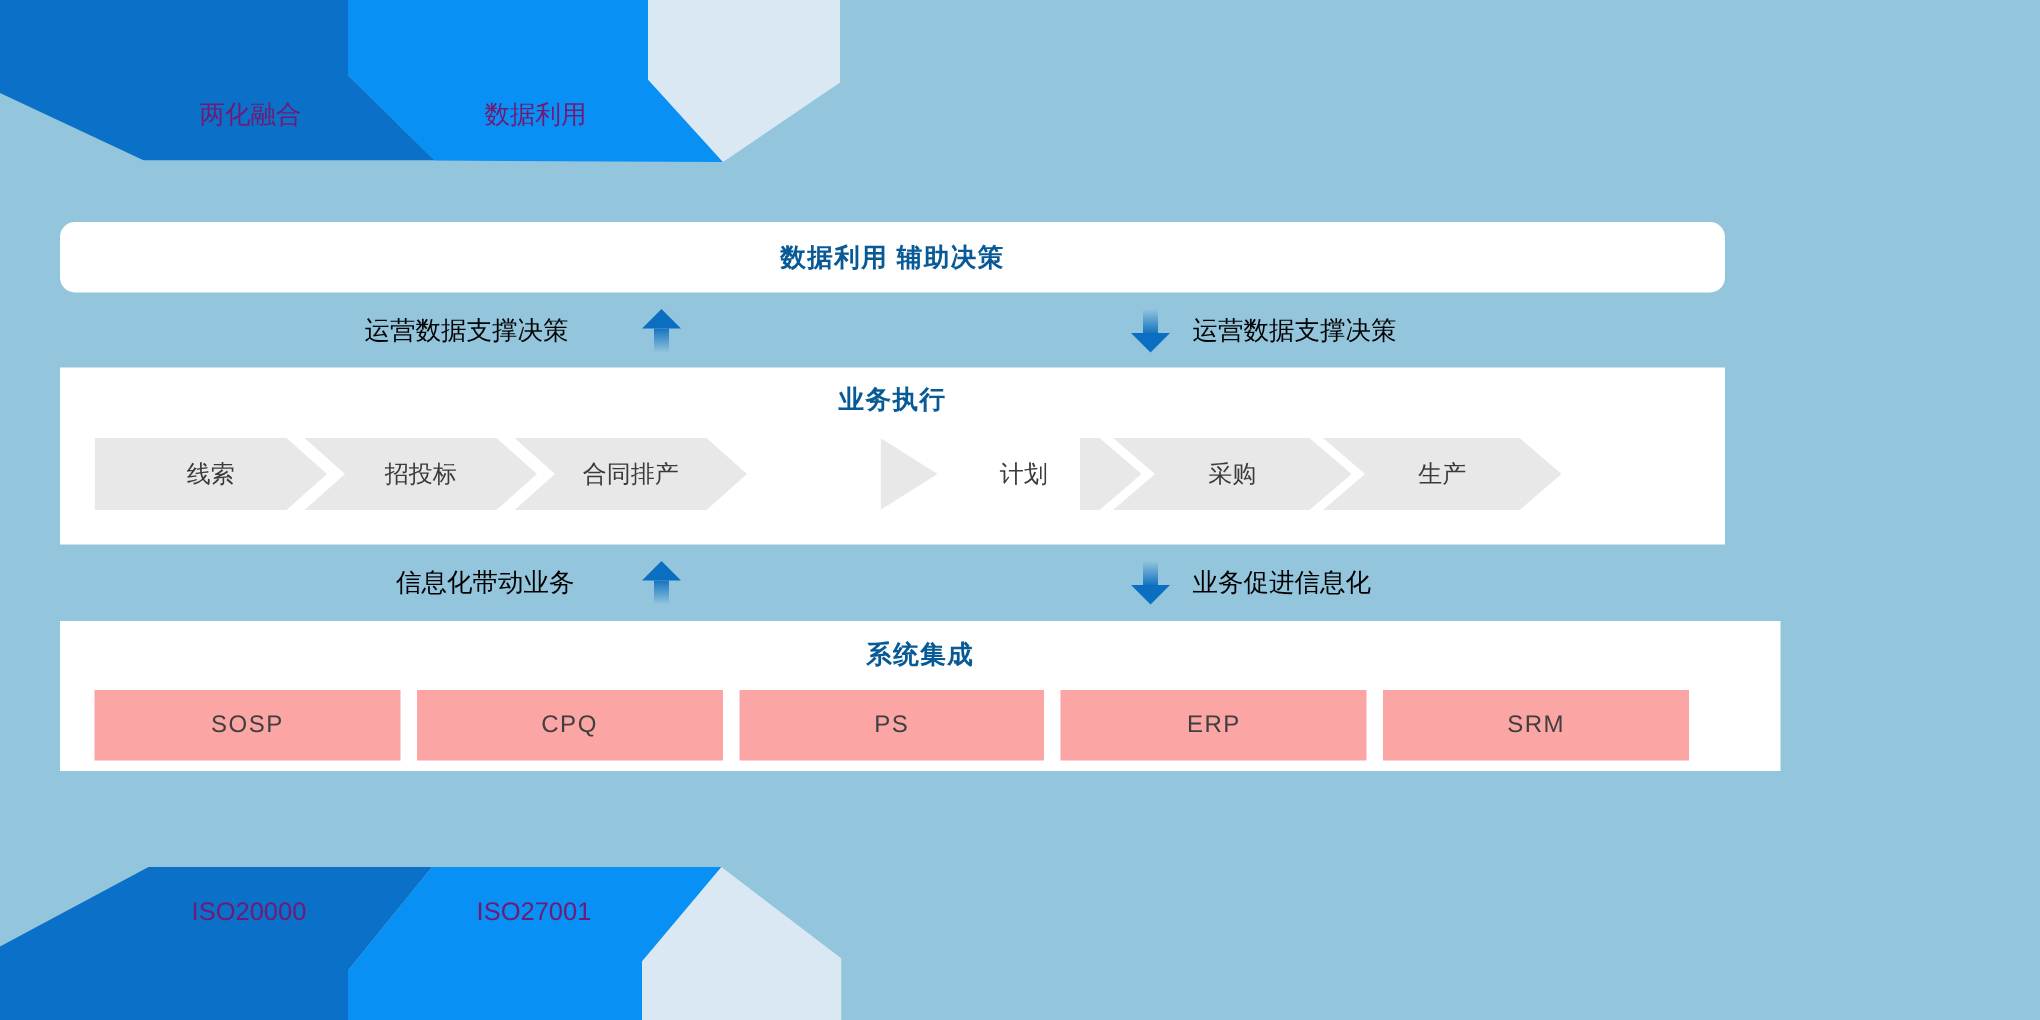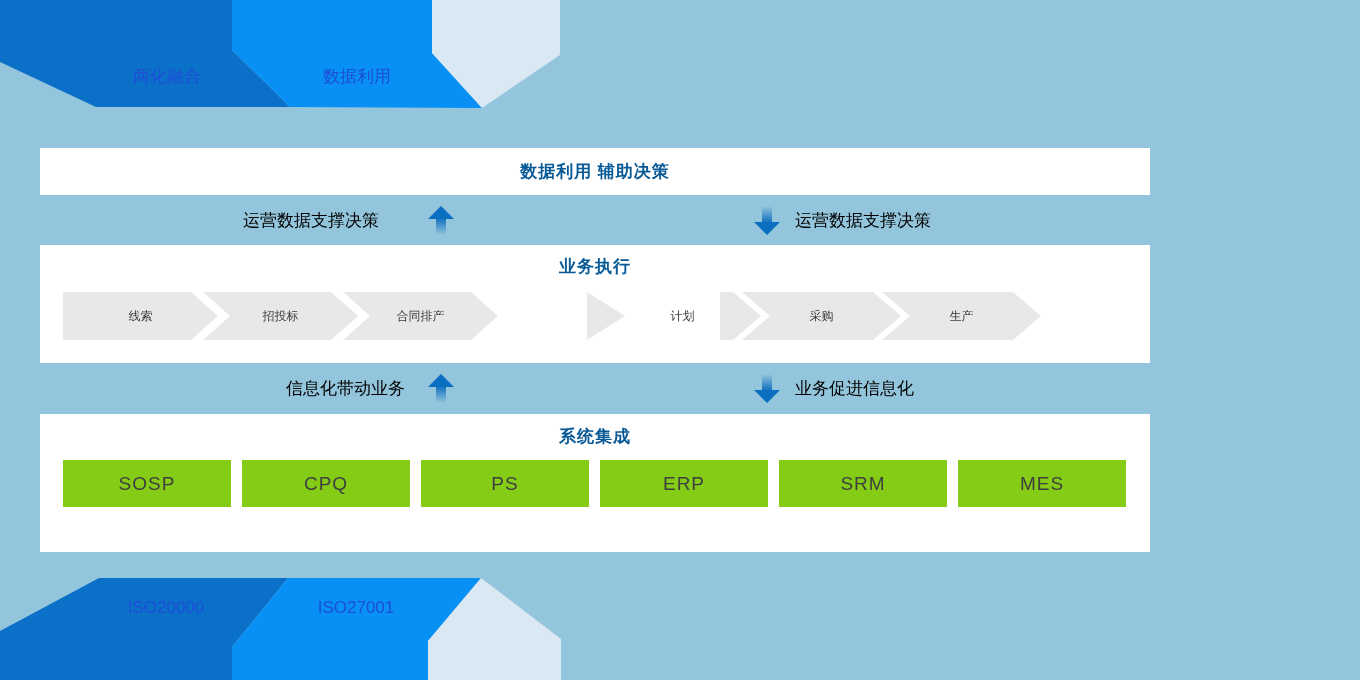--- a/index.html
+++ b/index.html
@@ -23,28 +23,28 @@
   #td-dark   { clip-path: polygon(0 0, 232px 0, 232px 50px, 290px 107px, 96px 107px, 0 62px); }
   #td-bright { clip-path: polygon(232px 0, 432px 0, 432px 53px, 482px 108px, 290px 107px, 232px 50px); }
   #td-light  { clip-path: polygon(432px 0, 560px 0, 560px 55px, 482px 108px, 432px 53px); }
 
   #bd-dark   { clip-path: polygon(0 108px, 0 59px, 99px 6px, 288px 6px, 232px 75px, 232px 108px); }
   #bd-bright { clip-path: polygon(288px 6px, 481px 6px, 428px 69px, 428px 108px, 232px 108px, 232px 75px); }
   #bd-light  { clip-path: polygon(481px 6px, 561px 67px, 561px 108px, 428px 108px, 428px 69px); }
 
   .banner-label {
     position:absolute; width:120px; text-align:center;
-    color:#1d4ed8; font-size:17px; line-height:22px;
+    color:#701a75; font-size:17px; line-height:22px;
   }
 
   
   .band { position:absolute; left:40px; width:1110px; background:#ffffff; }
-  #band-decision { top:148px; height:47px; display:flex; align-items:center; justify-content:center; }
+  #band-decision { top:148px; height:47px; display:flex; align-items:center; justify-content:center;border-radius:10px; }
   #band-execution { top:245px; height:118px; }
-  #band-integration { top:414px; height:138px; }
+  #band-integration { top:414px; height:100px;padding-left:37px; }
   .layer-title {
     font-weight:bold; font-size:17px; color:#085a97; letter-spacing:1px;
   }
   .band-title-abs { position:absolute; left:0; top:10px; width:100%; text-align:center; }
 
   
   .flow-text {
     position:absolute; height:50px; display:flex; align-items:center;
     font-size:17px; color:#000000;
   }
@@ -67,41 +67,41 @@
   .arr .head-down {
     width:0; height:0; margin:0 auto;
     border-left:13px solid transparent; border-right:13px solid transparent;
     border-top:13px solid #0b6ec1;
   }
 
   
   .chev {
     position:absolute; top:292px; height:48px; background:#e8e8e8;
     display:flex; align-items:center; justify-content:center;
-    font-size:12px; color:#3a3a3a;
+    font-size:16px; color:#3a3a3a;
   }
   #chev-1 { left:63px;  width:155px; clip-path: polygon(0 0, 128px 0, 155px 24px, 128px 48px, 0 48px); }
   #chev-2 { left:203px; width:155px; clip-path: polygon(0 0, 128px 0, 155px 24px, 128px 48px, 0 48px, 27px 24px); }
   #chev-3 { left:343px; width:155px; clip-path: polygon(0 0, 128px 0, 155px 24px, 128px 48px, 0 48px, 27px 24px); }
   #chev-tri { left:587px; width:38px; clip-path: polygon(0 0, 38px 24px, 0 48px); }
   #chev-plan { left:645px; width:75px; background:transparent; }
   #chev-sliver { left:720px; width:41px; clip-path: polygon(0 0, 13px 0, 41px 24px, 13px 48px, 0 48px); }
   #chev-4 { left:742px;  width:159px; clip-path: polygon(0 0, 131px 0, 159px 24px, 131px 48px, 0 48px, 28px 24px); font-family: Liberation Serif, serif; }
   #chev-5 { left:882px;  width:159px; clip-path: polygon(0 0, 131px 0, 159px 24px, 131px 48px, 0 48px, 28px 24px); }
   #chev-6 { left:1022px; width:103px; clip-path: polygon(0 0, 103px 0, 103px 48px, 0 48px, 28px 24px); }
 
   
   #sys-row {
     position:absolute; left:63px; top:460px; width:1063px; height:47px;
     display:flex; gap:11px;
   }
   .sysbox {
-    flex:1; background:#84cc16;
+    flex:1; background:#fca5a5;
     display:flex; align-items:center; justify-content:center;
-    font-size:19px; color:#3f3f3f; letter-spacing:1px;
+    font-size:16px; color:#3f3f3f; letter-spacing:1px;
   }
 </style>
 </head>
 <body>
 
 <div id="stage">
 
   <div id="top-deco">
     <div class="shape deco-dark" id="td-dark"></div>
     <div class="shape deco-bright" id="td-bright"></div>
@@ -130,41 +130,40 @@
   </div>
   <div class="chev" id="chev-1">线索</div>
   <div class="chev" id="chev-2">招投标</div>
   <div class="chev" id="chev-3">合同排产</div>
   <div class="chev" id="chev-tri"></div>
   <div class="chev" id="chev-plan">计划</div>
   <div class="chev" id="chev-sliver"></div>
   <div class="chev" id="chev-4">采购</div>
   <div class="chev" id="chev-5">生产</div>
 
-  <div class="flow-text" style="left:286px; top:363px;">信息化带动业务</div>
+  <div class="flow-text" style="left:264px; top:363px;">信息化带动业务</div>
   <div class="arr" style="left:428px; top:374px;">
     <div class="head-up"></div>
       <div class="tail-up"></div>
   </div>
   <div class="arr" style="left:754px; top:374px;">
     <div class="tail-down"></div>
       <div class="head-down"></div>
   </div>
   <div class="flow-text" style="left:795px; top:363px;font-family:Liberation Mono, monospace;">业务促进信息化</div>
 
   <div class="band" id="band-integration">
     <div class="layer-title band-title-abs" style="top:11px;">系统集成</div>
   </div>
   <div id="sys-row">
     <div class="sysbox">SOSP</div>
     <div class="sysbox">CPQ</div>
     <div class="sysbox">PS</div>
     <div class="sysbox">ERP</div>
     <div class="sysbox">SRM</div>
-    <div class="sysbox">MES</div>
   </div>
 
   <div id="bottom-deco">
     <div class="shape deco-dark" id="bd-dark"></div>
     <div class="shape deco-bright" id="bd-bright"></div>
     <div class="shape deco-light" id="bd-light"></div>
   </div>
   <div class="banner-label" style="left:106px; top:597px;">ISO20000</div>
   <div class="banner-label" style="left:296px; top:597px;">ISO27001</div>
 

